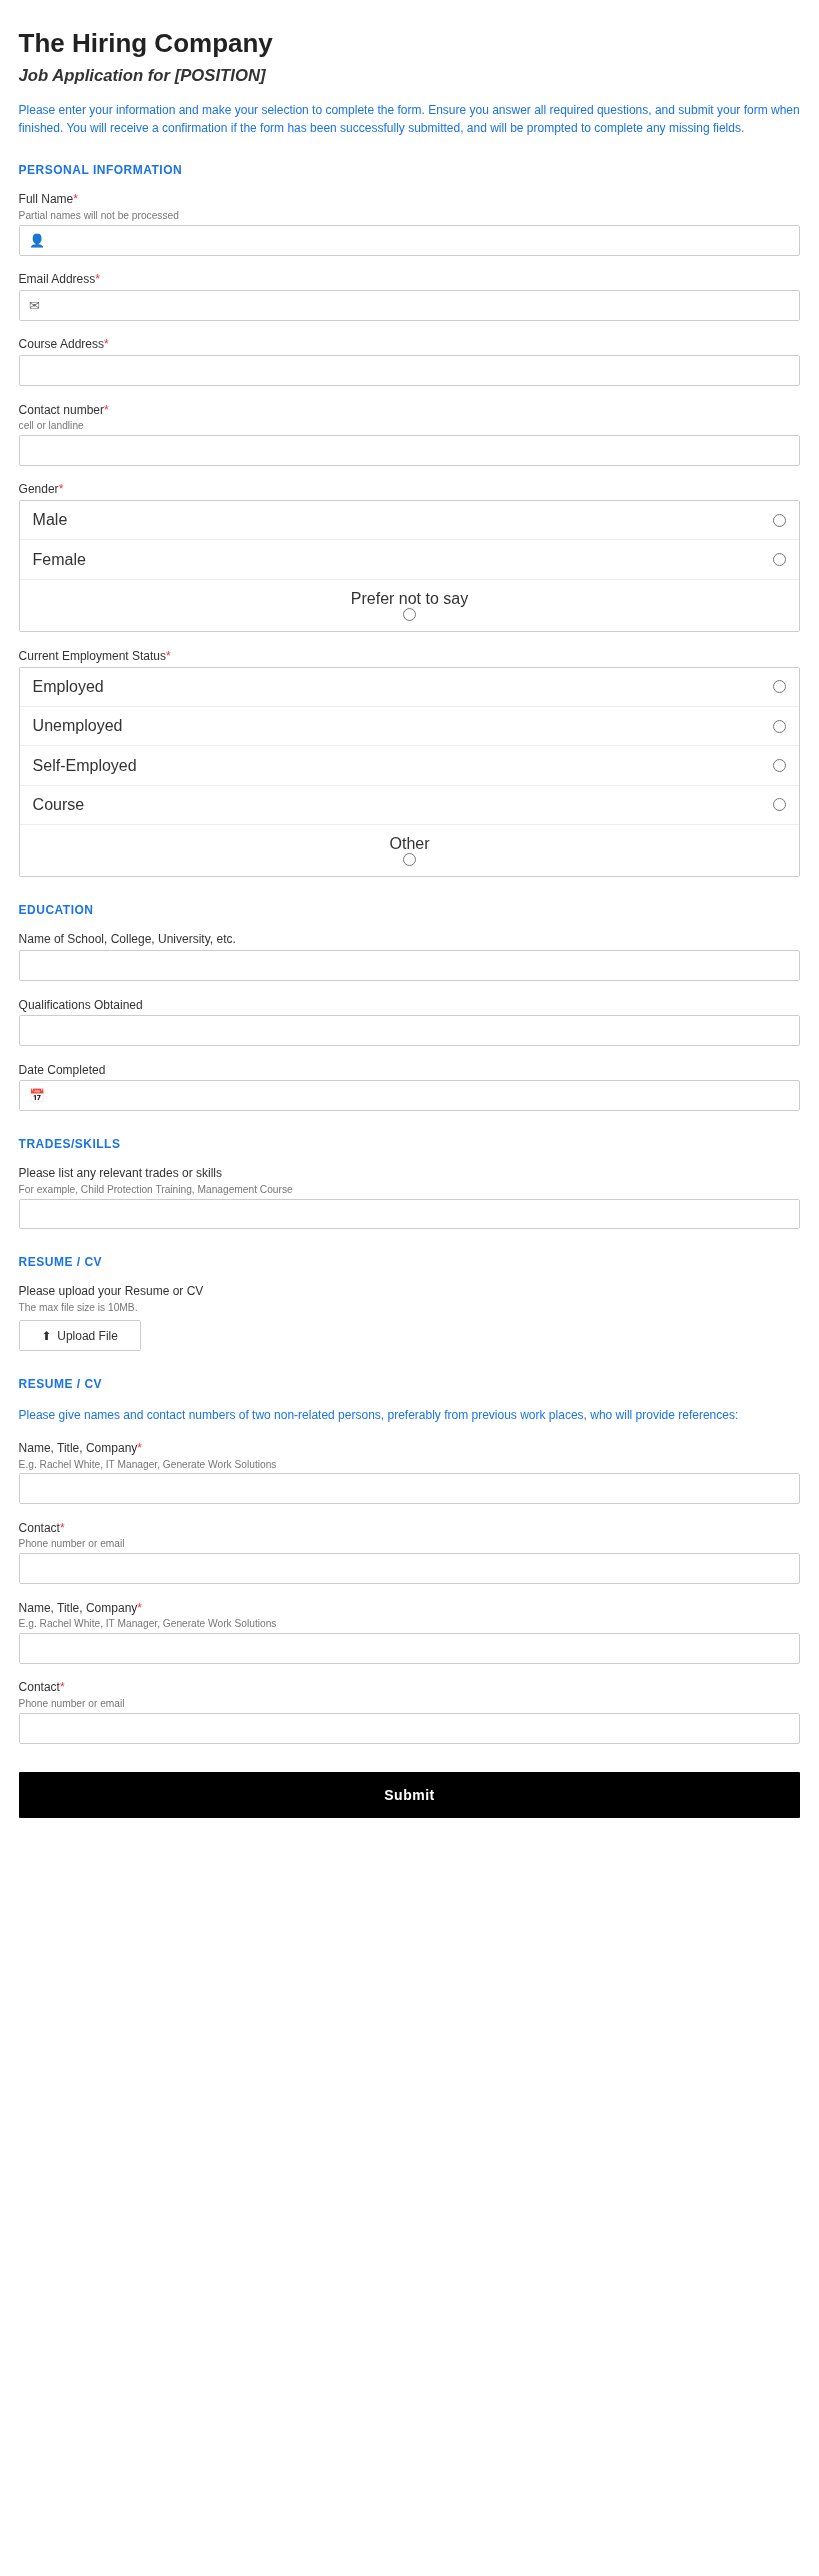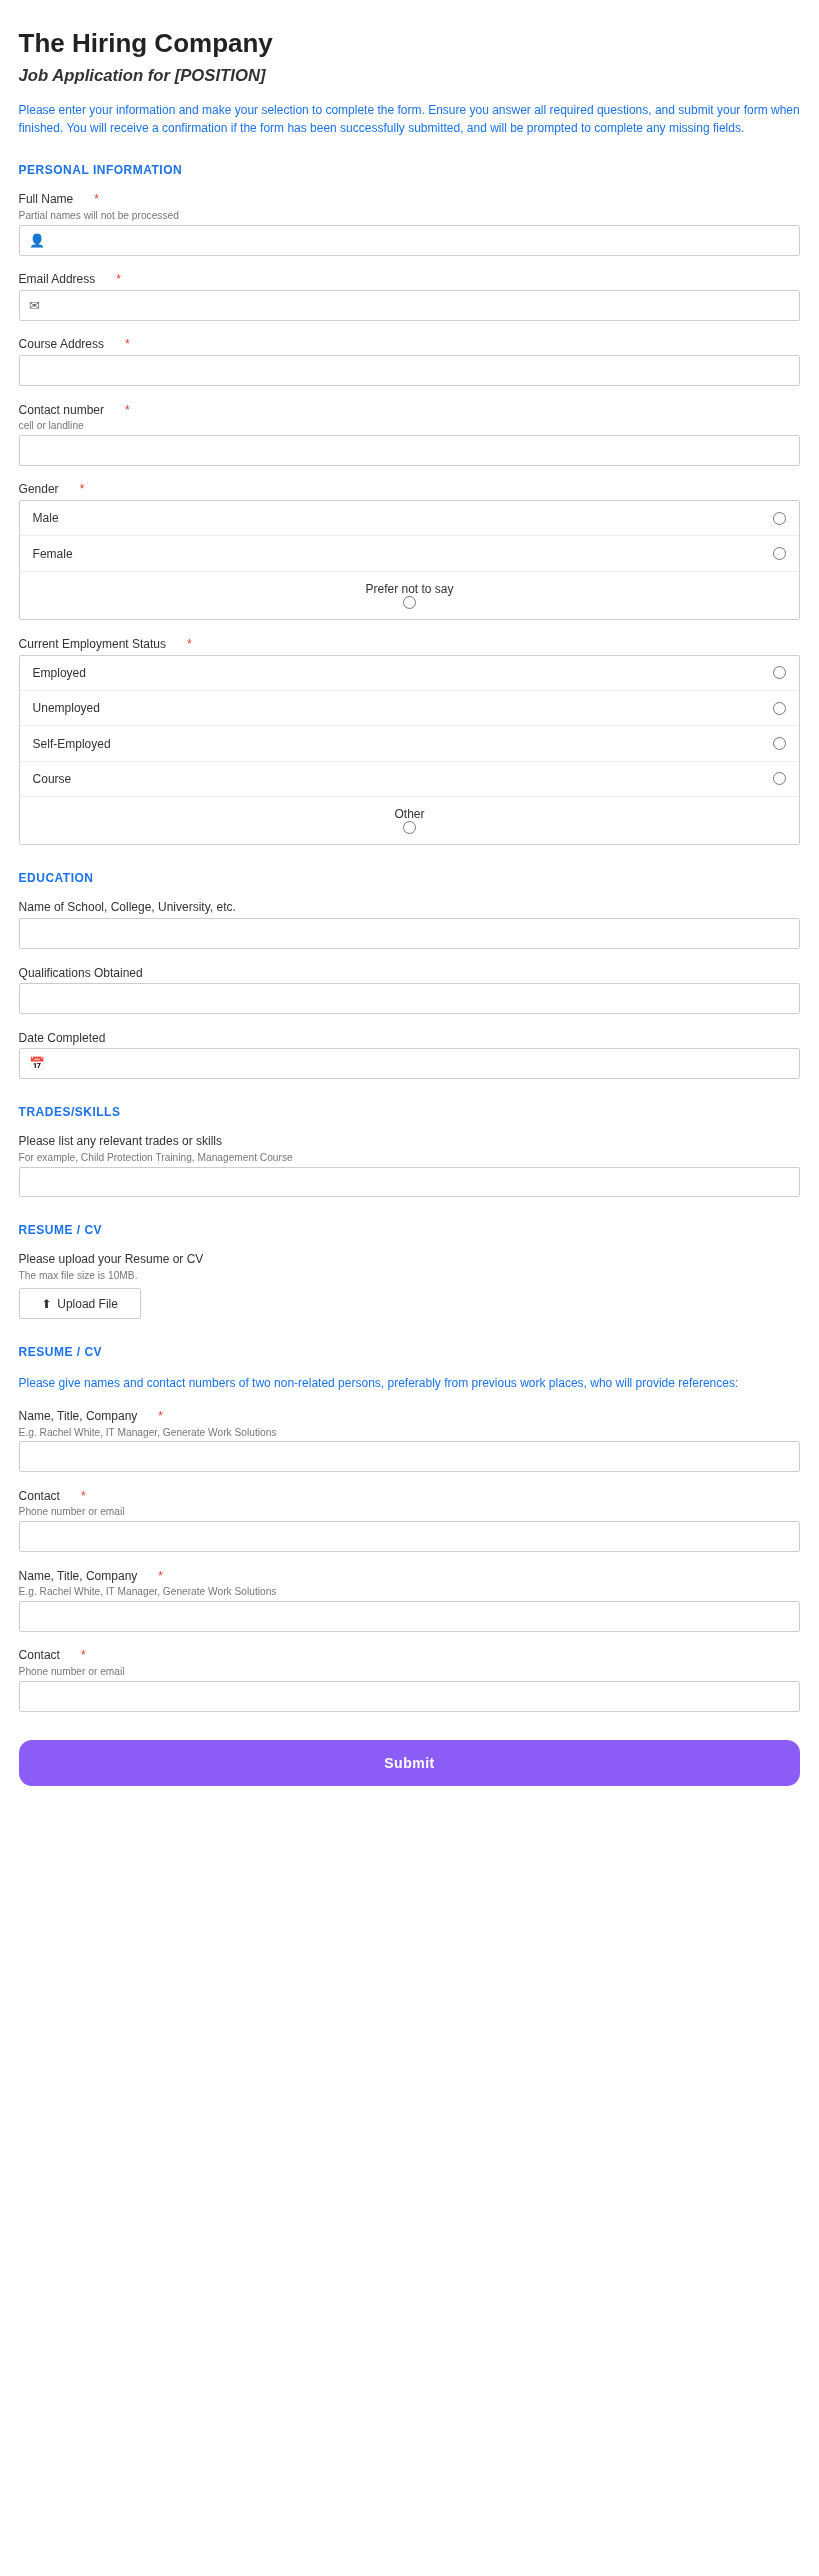--- a/index.html
+++ b/index.html
@@ -47,21 +47,21 @@
     }
     .field-group {
       margin-bottom: 16.7px;
     }
     .field-label {
       font-size: 12px;
       color: #333;
       margin-bottom: 3.7px;
       display: flex;
       align-items: center;
-      gap: 21px;
+      gap: 0;
     }
     .required-star {
       color: #e53935;
       font-size: 12px;
     }
     .field-hint {
       font-size: 10.2px;
       color: #777;
       margin-bottom: 3.7px;
     }
@@ -109,21 +109,21 @@
       padding: 10.2px 13px;
       border-bottom: 0.9px solid #eee;
       cursor: pointer;
       background: #fff;
     }
     .radio-option:last-child {
       border-bottom: none;
       flex-direction: column;
     }
     .radio-option label {
-      font-size: 12px;
+      font-size: 16px;
       color: #333;
       cursor: pointer;
       flex: 1;
     }
     .radio-option input[type="radio"] {
       width: 13px;
       height: 13px;
       cursor: pointer;
       accent-color: #1a73e8;
     }
@@ -162,26 +162,26 @@
       border-radius: 1.9px;
       padding: 7.4px 22px;
       font-size: 12px;
       color: #333;
       cursor: pointer;
       display: inline-flex;
       align-items: center;
       gap: 5.6px;
     }
     .submit-bar {
-      background: #8b5cf6;
+      background: #000000;
       width: 100%;
       padding: 15px;
       text-align: center;
       margin-top: 28px;
-      border-radius: 13px;
+      border-radius: 1px;
     }
     .submit-btn {
       background: transparent;
       border: none;
       color: #fff;
       font-size: 14px;
       font-weight: bold;
       cursor: pointer;
       letter-spacing: 0.5px;
       width: 100%;

